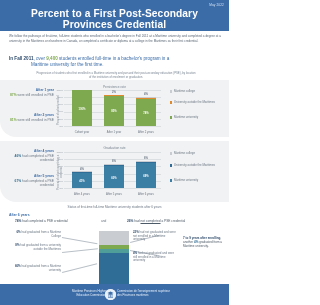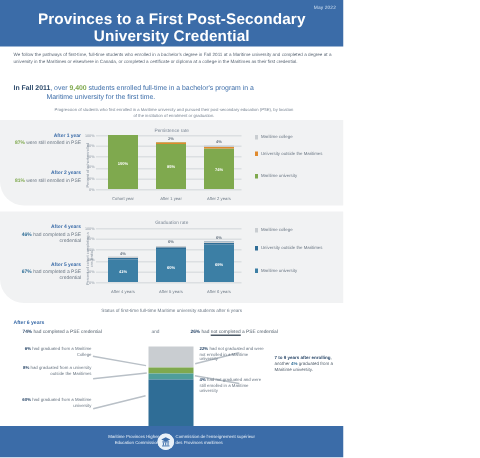--- a/index.html
+++ b/index.html
@@ -154,22 +154,22 @@
   .f-logo svg{display:block;}
 </style>
 </head>
 <body>
 
 <div class="page">
 
   <div class="header">
     <div class="header-date">May 2022</div>
     <div class="header-title">
-      <span>Provinces to a First Post-Secondary</span>
-      <span class="l2">University Credential</span>
+      <span>Percent to a First Post-Secondary</span>
+      <span class="l2">Provinces Credential</span>
     </div>
   </div>
 
   <div class="intro">We follow the pathways of first-time, full-time students who enrolled in a bachelor's degree in Fall 2011 at a Maritime university and completed a degree at a university in the Maritimes or elsewhere in Canada, or completed a certificate or diploma at a college in the Maritimes as their first credential.</div>
 
   <div class="fall-line">
     <b>In Fall 2011</b><span>, over </span><span class="num">9,400</span><span> students enrolled full-time in a bachelor's program in a</span>
     <span class="ind">Maritime university for the first time.</span>
   </div>
 

